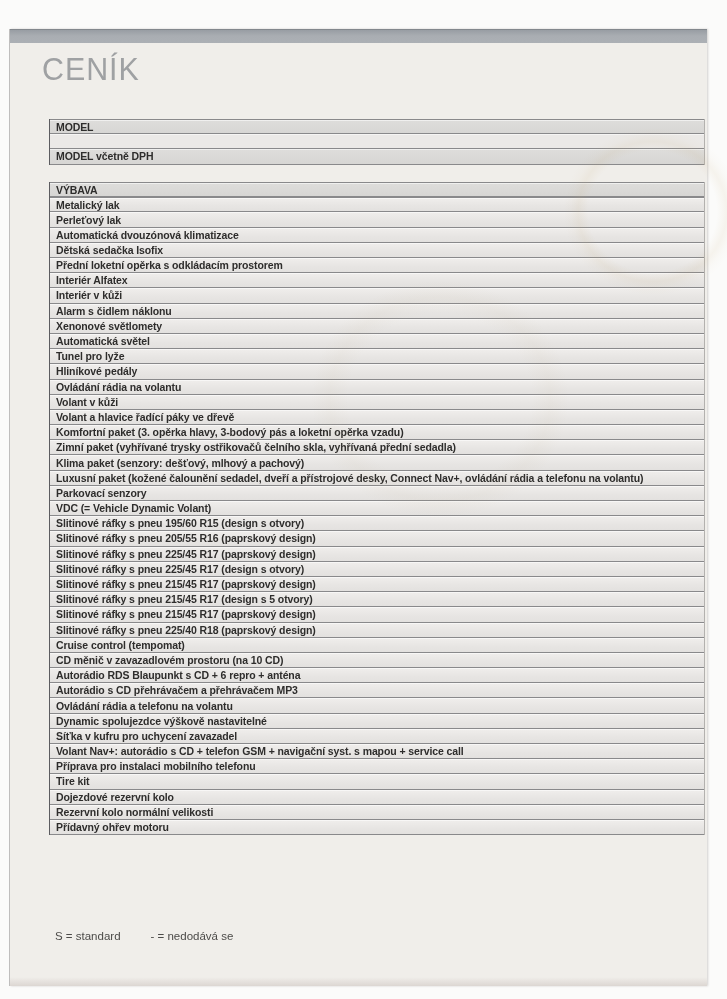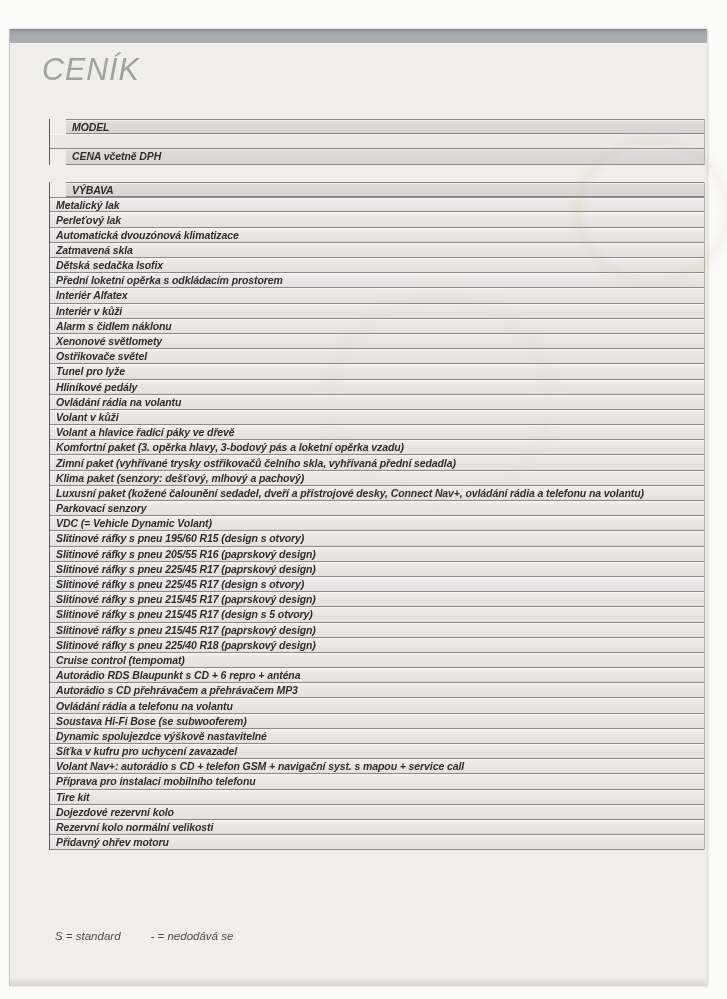--- a/index.html
+++ b/index.html
@@ -8,21 +8,20 @@
     width: 727px;
     height: 999px;
     background: #fbfbfa;
     font-family: "Liberation Sans", sans-serif;
     overflow: hidden;
   }
   .scan {
     position: relative;
     width: 636px;
     height: 999px;
-    font-style: italic;
   }
   
   .page {
     position: absolute;
     left: 10px;
     top: 29px;
     width: 697px;
     height: 957px;
     background: #f0eeea;
     box-shadow: 1px 0 2px rgba(90,85,80,0.25), -1px 0 0 rgba(90,85,80,0.35);
@@ -68,21 +67,20 @@
     font-size: 10.5px;
     font-weight: 700;
     color: #2e2d2c;
     white-space: nowrap;
     overflow: hidden;
     letter-spacing: -0.1px;
   }
   .seg .row:first-child { border-top: 1px solid #89898b; }
   .row.header {
     background: linear-gradient(180deg, #dedddb 0%, #d7d6d4 100%);
-    margin-left: 16px;
   }
   .row.blank { background: #ebe9e7; }
   .gap { height: 17.5px; }
   .legend {
     position: absolute;
     left: 45px;
     top: 901px;
     display: flex;
     gap: 30px;
     font-size: 11.5px;
@@ -122,63 +120,60 @@
 
     <div class="title">CENÍK</div>
 
     <div class="table">
       <div class="seg">
         <div class="row header">
           <span>MODEL</span>
         </div>
         <div class="row blank"></div>
         <div class="row header">
-          <span>CENA včetně DPH</span>
+          <span>MODEL včetně DPH</span>
         </div>
       </div>
 
       <div class="gap"></div>
 
       <div class="seg">
         <div class="row header">
           <span>VÝBAVA</span>
         </div>
         <div id="feature-rows">
             <div class="row">
               <span>Metalický lak</span>
             </div>
             <div class="row">
               <span>Perleťový lak</span>
             </div>
             <div class="row">
               <span>Automatická dvouzónová klimatizace</span>
             </div>
             <div class="row">
-              <span>Zatmavená skla</span>
-            </div>
-            <div class="row">
               <span>Dětská sedačka Isofix</span>
             </div>
             <div class="row">
               <span>Přední loketní opěrka s odkládacím prostorem</span>
             </div>
             <div class="row">
               <span>Interiér Alfatex</span>
             </div>
             <div class="row">
               <span>Interiér v kůži</span>
             </div>
             <div class="row">
               <span>Alarm s čidlem náklonu</span>
             </div>
             <div class="row">
               <span>Xenonové světlomety</span>
             </div>
             <div class="row">
-              <span>Ostřikovače světel</span>
+              <span>Automatická světel</span>
             </div>
             <div class="row">
               <span>Tunel pro lyže</span>
             </div>
             <div class="row">
               <span>Hliníkové pedály</span>
             </div>
             <div class="row">
               <span>Ovládání rádia na volantu</span>
             </div>
@@ -227,30 +222,30 @@
             <div class="row">
               <span>Slitinové ráfky s pneu 215/45 R17 (paprskový design)</span>
             </div>
             <div class="row">
               <span>Slitinové ráfky s pneu 225/40 R18 (paprskový design)</span>
             </div>
             <div class="row">
               <span>Cruise control (tempomat)</span>
             </div>
             <div class="row">
+              <span>CD měnič v zavazadlovém prostoru (na 10 CD)</span>
+            </div>
+            <div class="row">
               <span>Autorádio RDS Blaupunkt s CD + 6 repro + anténa</span>
             </div>
             <div class="row">
               <span>Autorádio s CD přehrávačem a přehrávačem MP3</span>
             </div>
             <div class="row">
               <span>Ovládání rádia a telefonu na volantu</span>
-            </div>
-            <div class="row">
-              <span>Soustava Hi-Fi Bose (se subwooferem)</span>
             </div>
             <div class="row">
               <span>Dynamic spolujezdce výškově nastavitelné</span>
             </div>
             <div class="row">
               <span>Síťka v kufru pro uchycení zavazadel</span>
             </div>
             <div class="row">
               <span>Volant Nav+: autorádio s CD + telefon GSM + navigační syst. s mapou + service call</span>
             </div>

